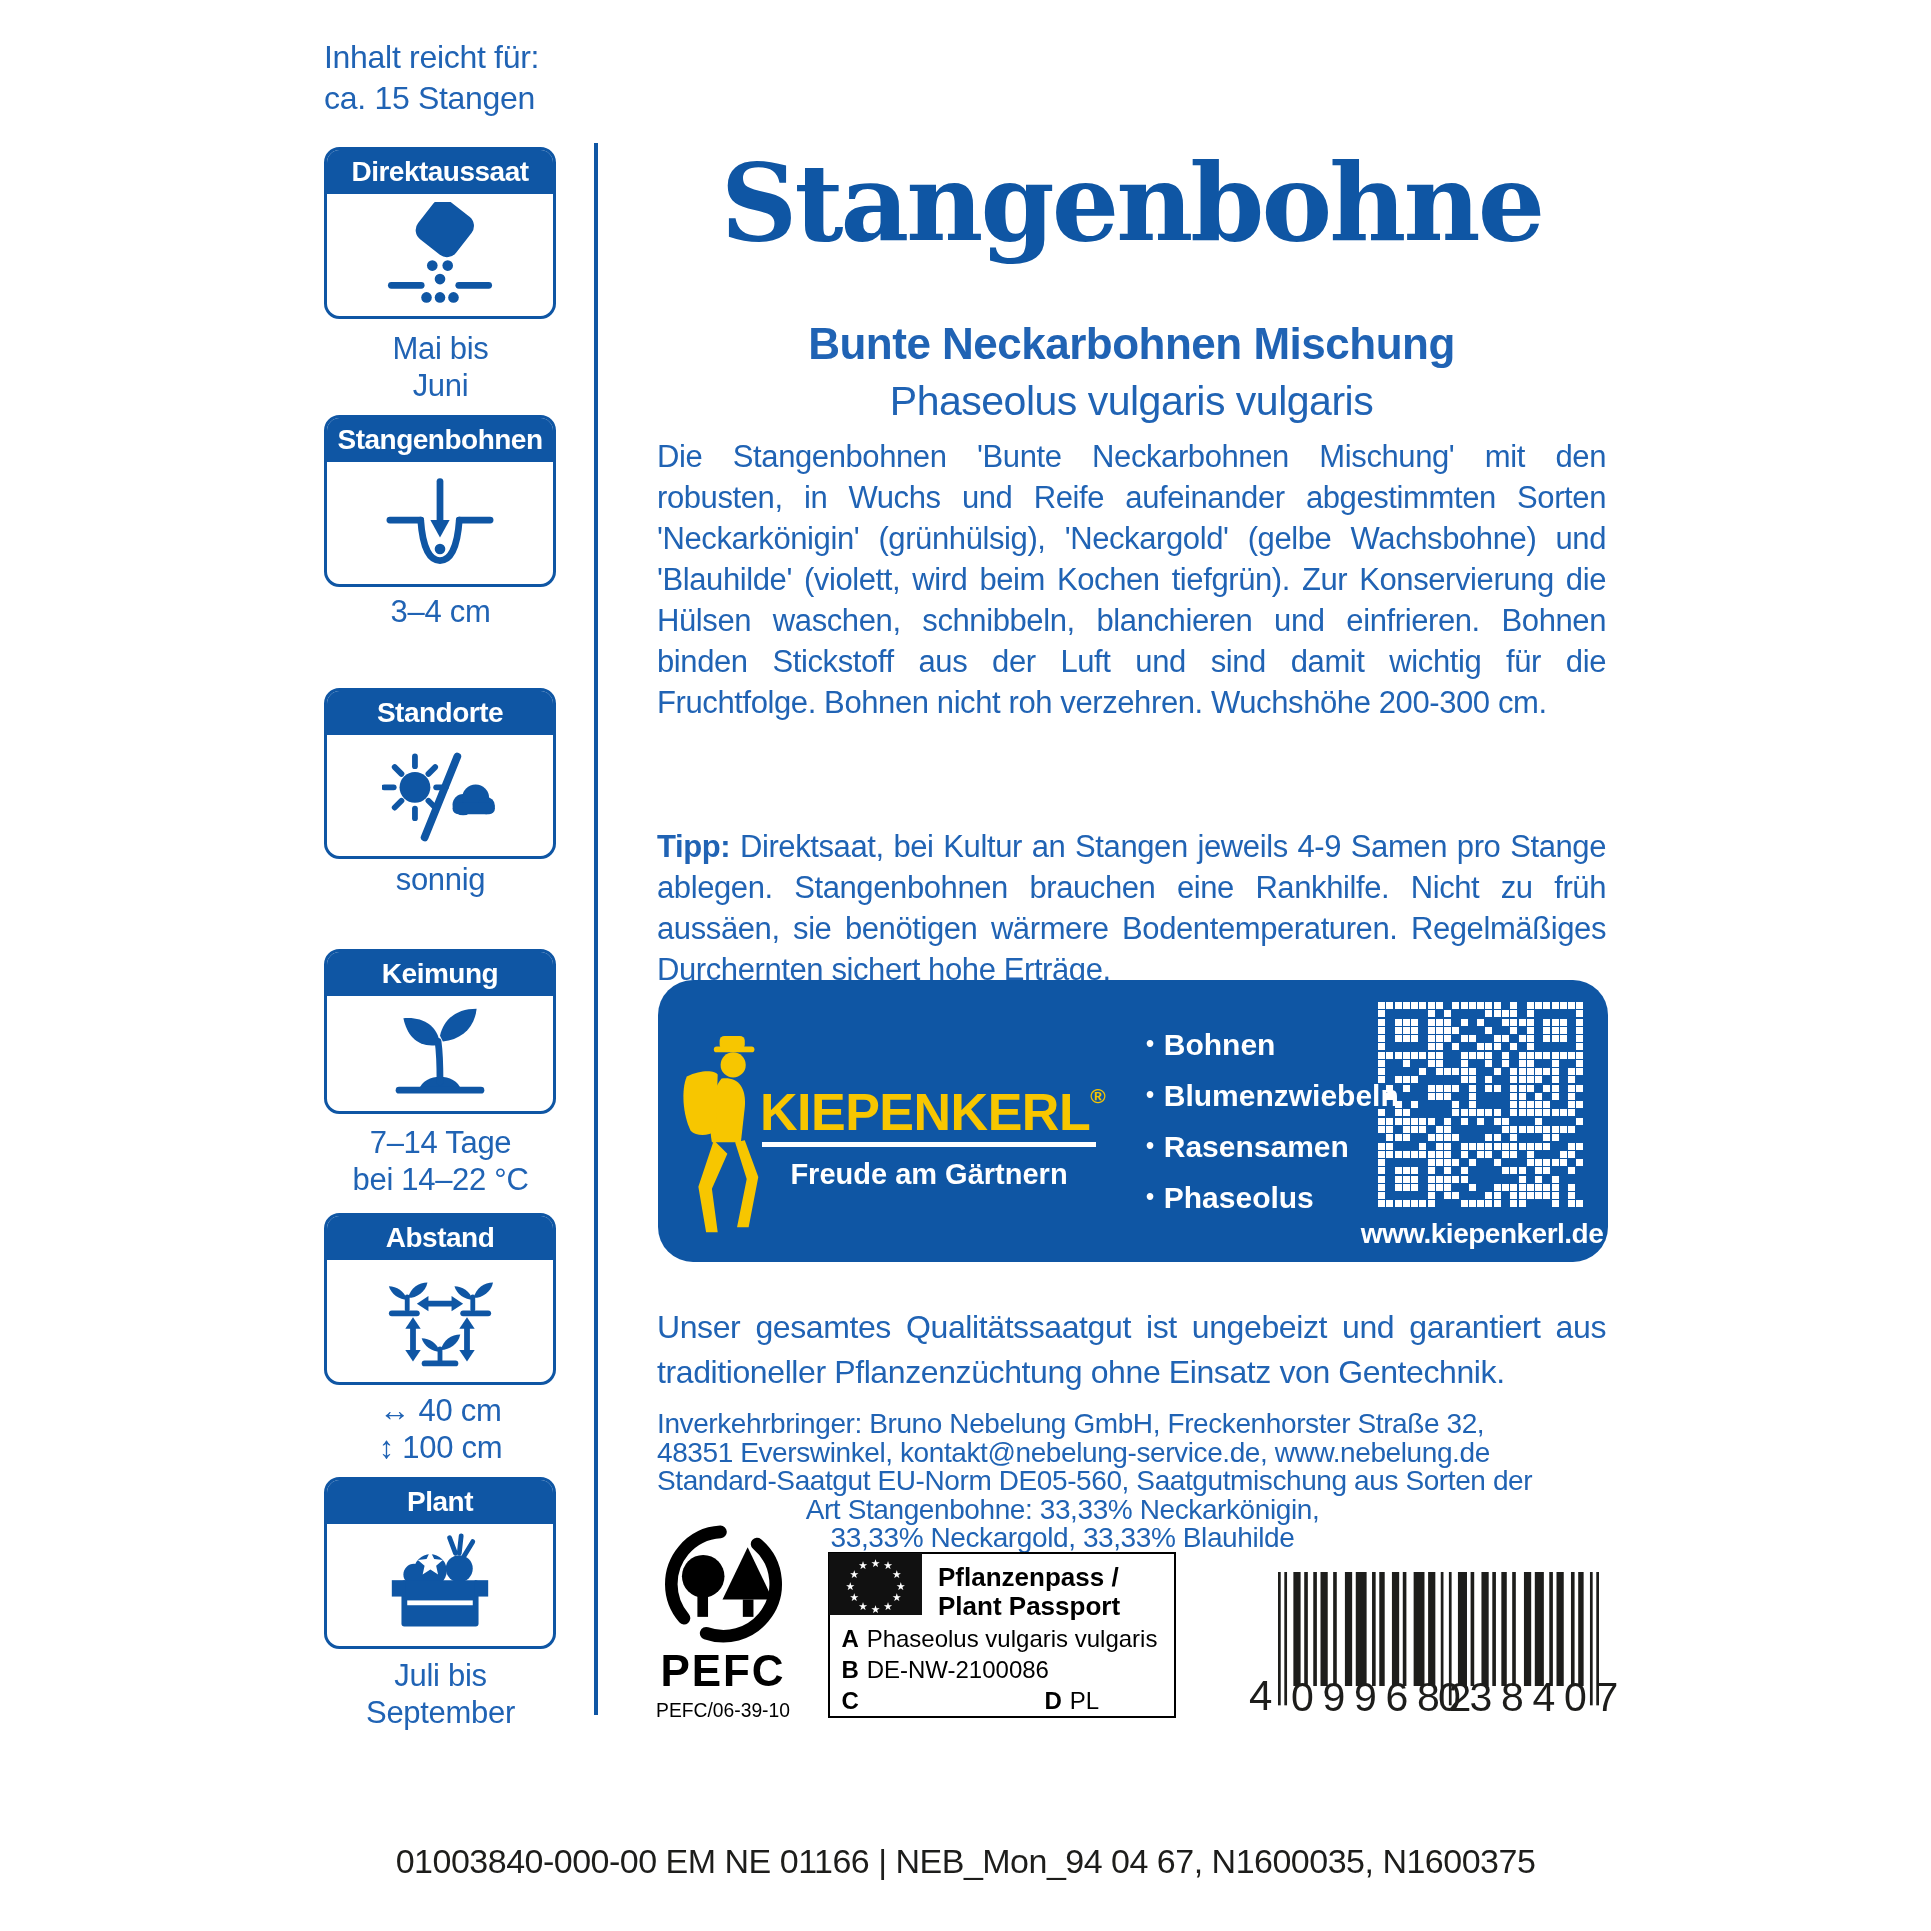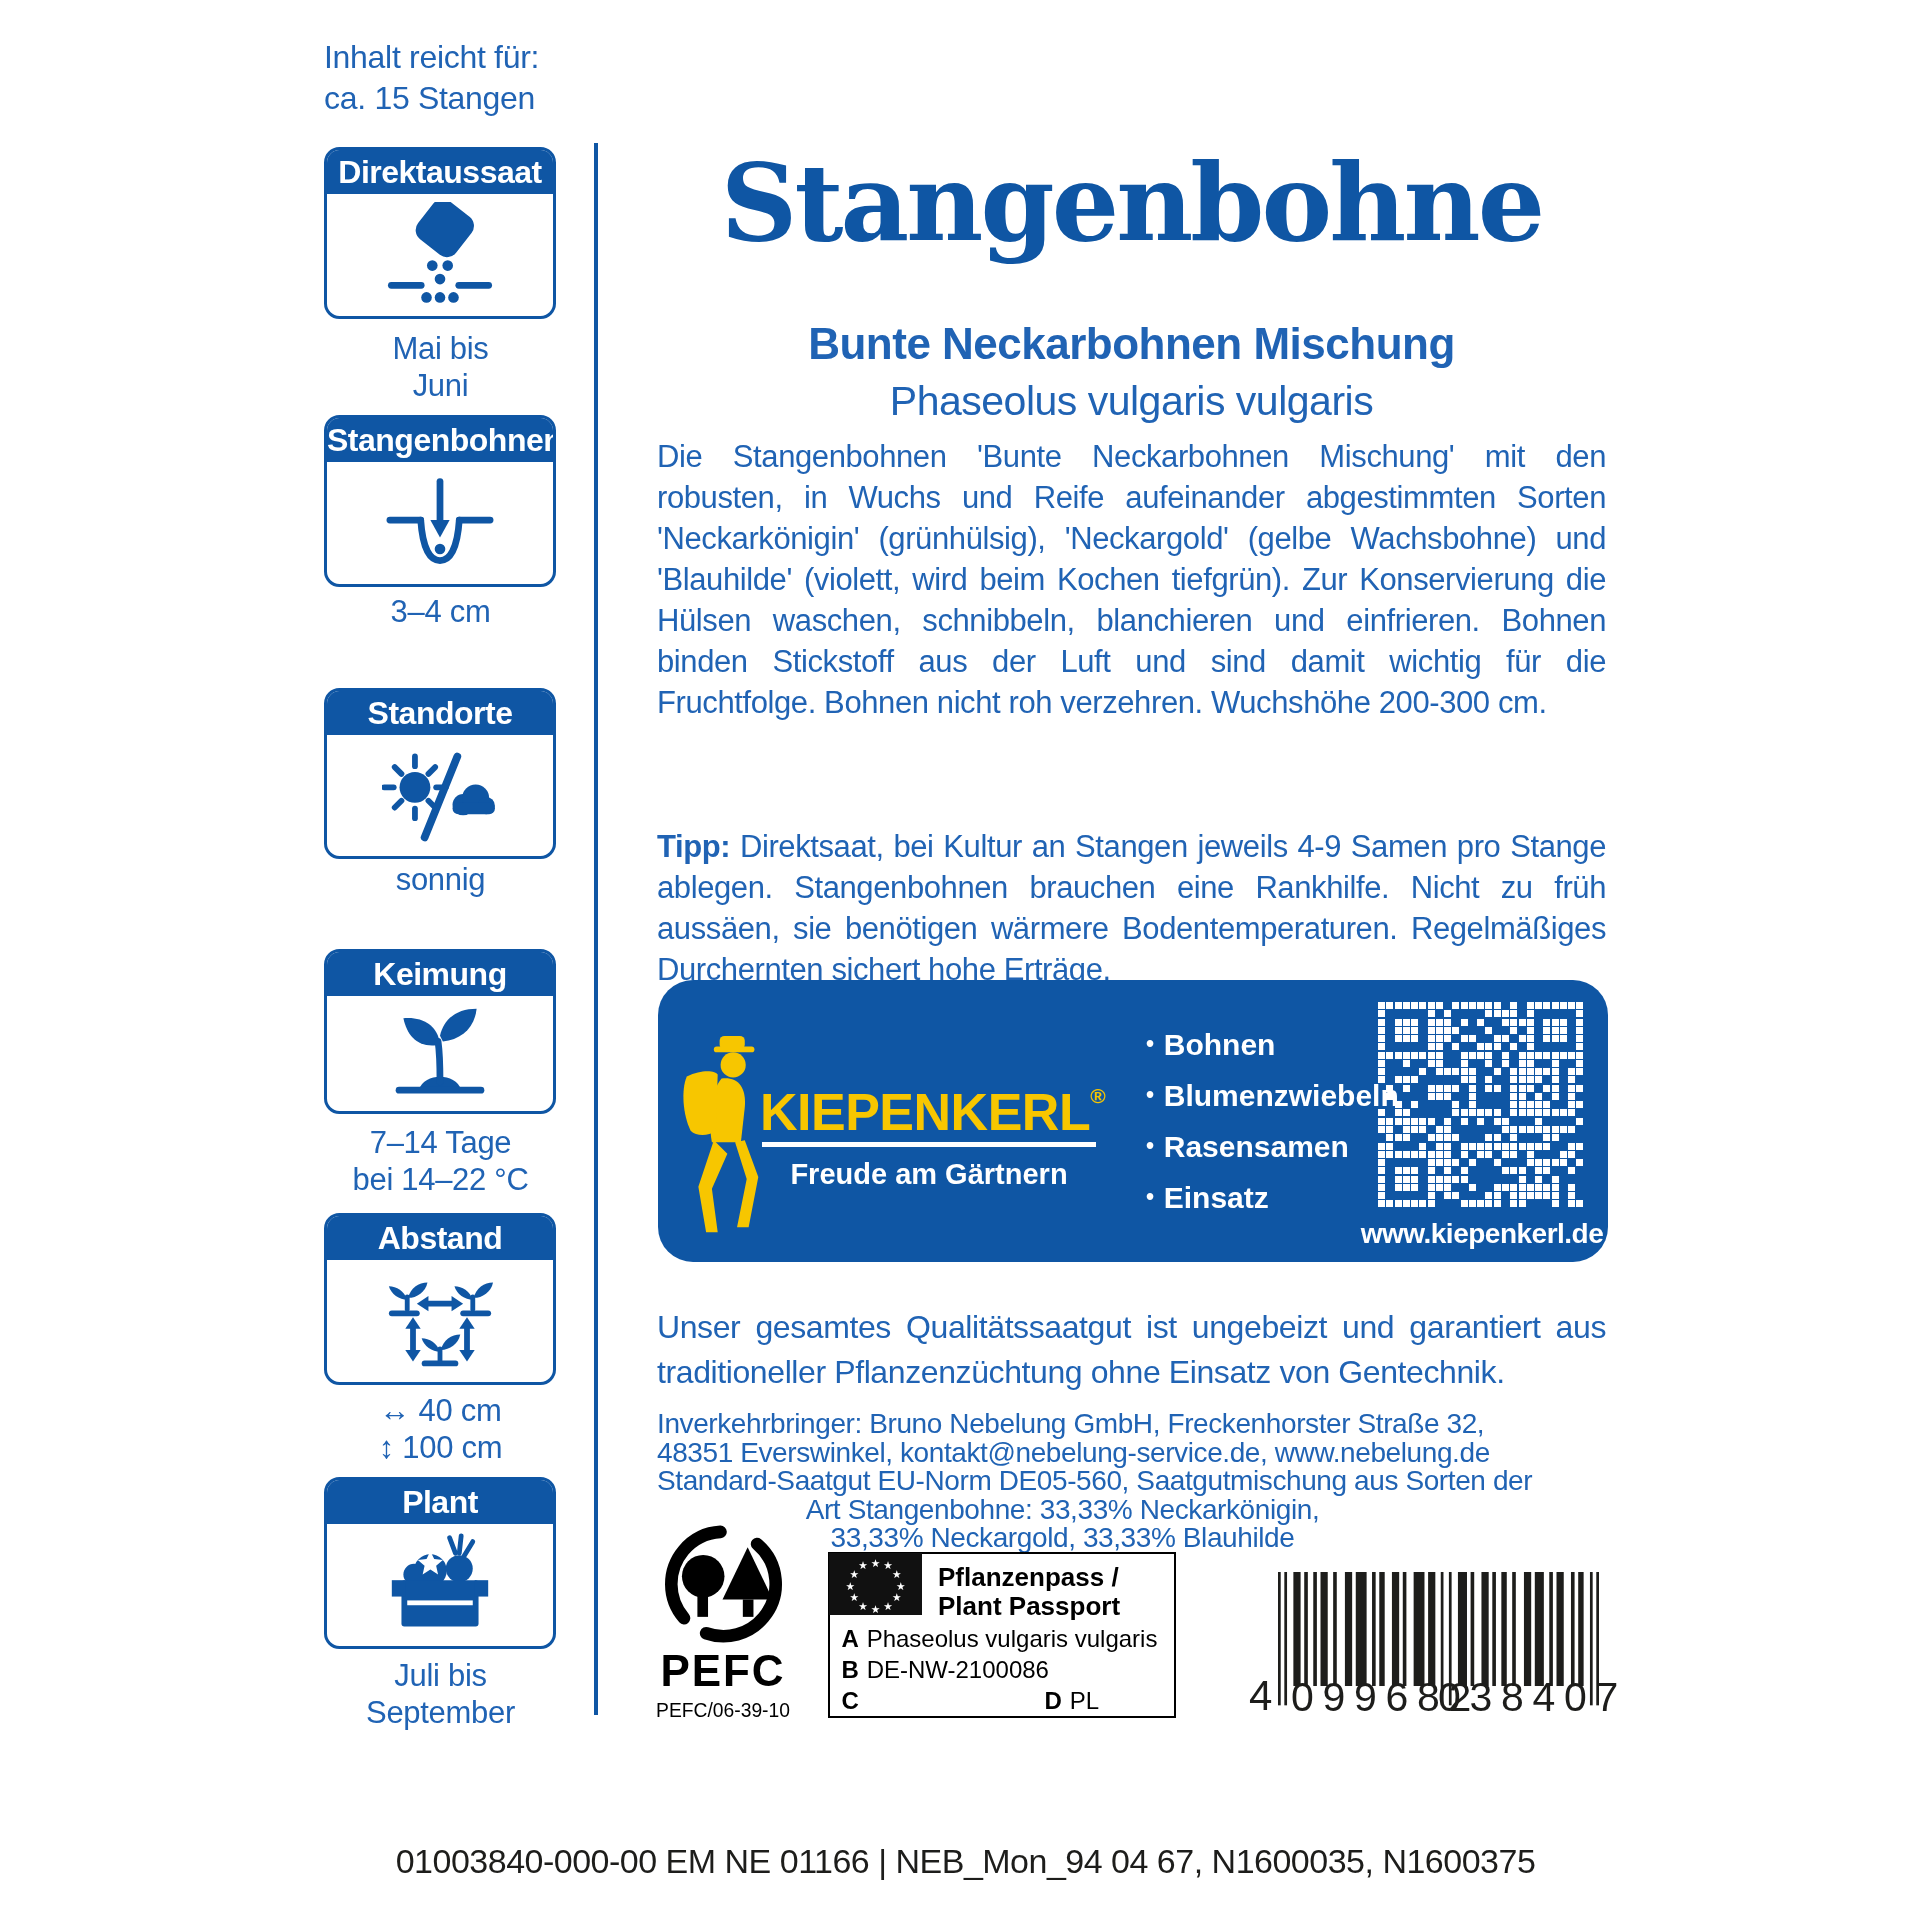--- a/index.html
+++ b/index.html
@@ -12,21 +12,21 @@
   html,body{background:#e8e8e8;}
   .page{
     position:relative;width:1931px;height:1931px;background:#ffffff;
     font-family:"Liberation Sans",sans-serif;overflow:hidden;
   }
   
   .intro{position:absolute;left:324px;top:37px;font-size:32px;line-height:41px;
     color:var(--text-blue);letter-spacing:-0.3px;}
   .card{position:absolute;left:324px;width:232px;border:3.9px solid var(--brand-blue);
     border-radius:15.4px;background:#fff;overflow:hidden;}
-  .card-head{background:var(--brand-blue);color:#fff;font-weight:bold;font-size:32px;
+  .card-head{background:var(--brand-blue);color:#fff;font-weight:bold;font-size:28px;
     text-align:center;height:44px;line-height:44px;letter-spacing:-0.5px;}
   .card-body{position:absolute;left:0;right:0;top:44px;bottom:0;display:flex;
     align-items:center;justify-content:center;color:var(--brand-blue);}
   .caption{position:absolute;left:286px;width:309px;text-align:center;font-size:31px;
     line-height:37px;color:var(--text-blue);letter-spacing:-0.3px;}
   .divider{position:absolute;left:594px;top:143px;width:3.9px;height:1572px;background:var(--brand-blue);}
   .title{position:absolute;left:657px;top:145px;width:949px;text-align:center;
     font-family:"DejaVu Serif",serif;font-weight:bold;font-size:106px;line-height:116px;
     color:var(--brand-blue);letter-spacing:-2.9px;}
   .subtitle{position:absolute;left:657px;top:319px;width:949px;text-align:center;
@@ -274,21 +274,21 @@
         </g>
       </svg>
     </div>
     <div class="kk-word"><span>KIEPENKERL</span><span class="kk-reg">®</span></div>
     <div class="kk-rule"></div>
     <div class="kk-slogan">Freude am Gärtnern</div>
     <div class="kk-products">
       <div><span class="bullet">•</span><span>Bohnen</span></div>
       <div><span class="bullet">•</span><span>Blumenzwiebeln</span></div>
       <div><span class="bullet">•</span><span>Rasensamen</span></div>
-      <div><span class="bullet">•</span><span>Einsatz</span></div>
+      <div><span class="bullet">•</span><span>Phaseolus</span></div>
     </div>
     <div class="qr" id="qr">
         <div style="position:absolute;left:0px;top:0px;width:7px;height:7px;background:#fff;"></div>
         <div style="position:absolute;left:8.3px;top:0px;width:7px;height:7px;background:#fff;"></div>
         <div style="position:absolute;left:16.5px;top:0px;width:7px;height:7px;background:#fff;"></div>
         <div style="position:absolute;left:25px;top:0px;width:7px;height:7px;background:#fff;"></div>
         <div style="position:absolute;left:33px;top:0px;width:7px;height:7px;background:#fff;"></div>
         <div style="position:absolute;left:41px;top:0px;width:7px;height:7px;background:#fff;"></div>
         <div style="position:absolute;left:50px;top:0px;width:7px;height:7px;background:#fff;"></div>
         <div style="position:absolute;left:58px;top:0px;width:7px;height:7px;background:#fff;"></div>

